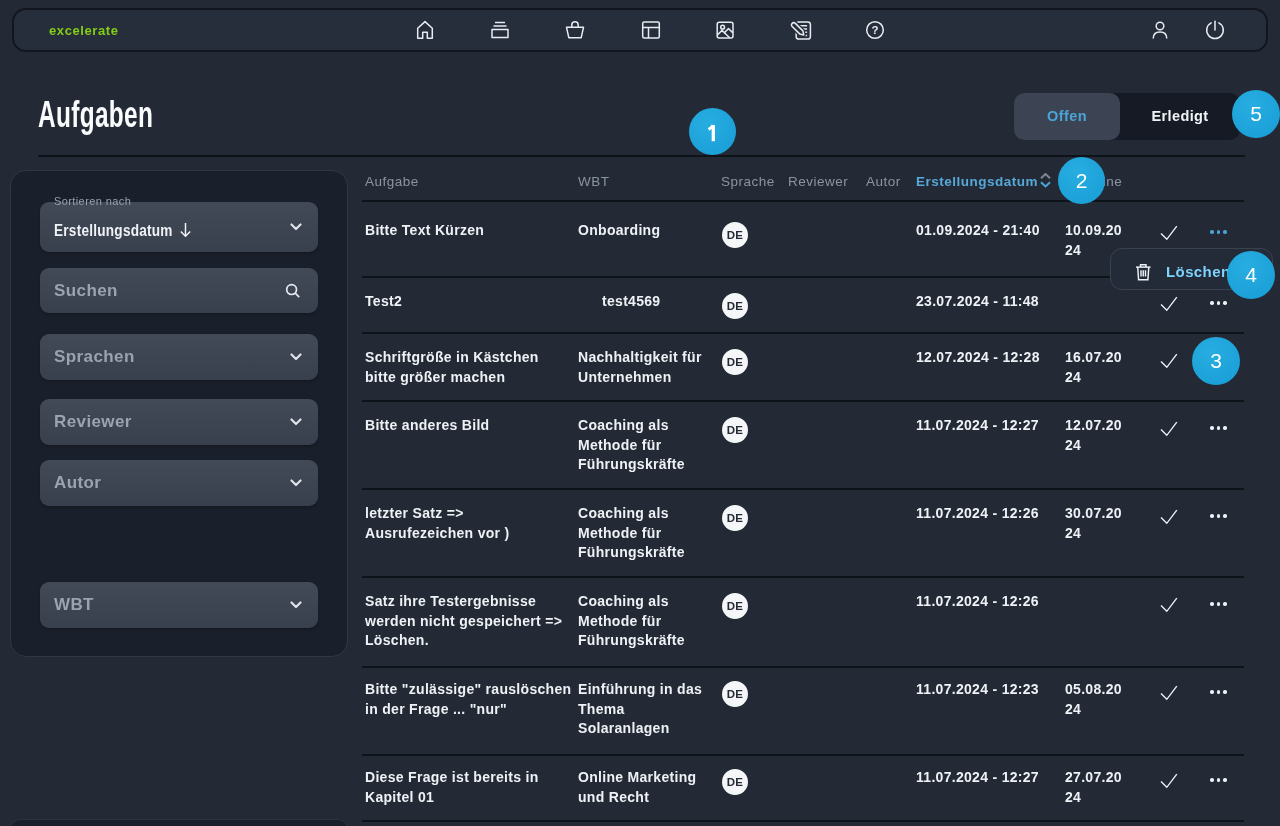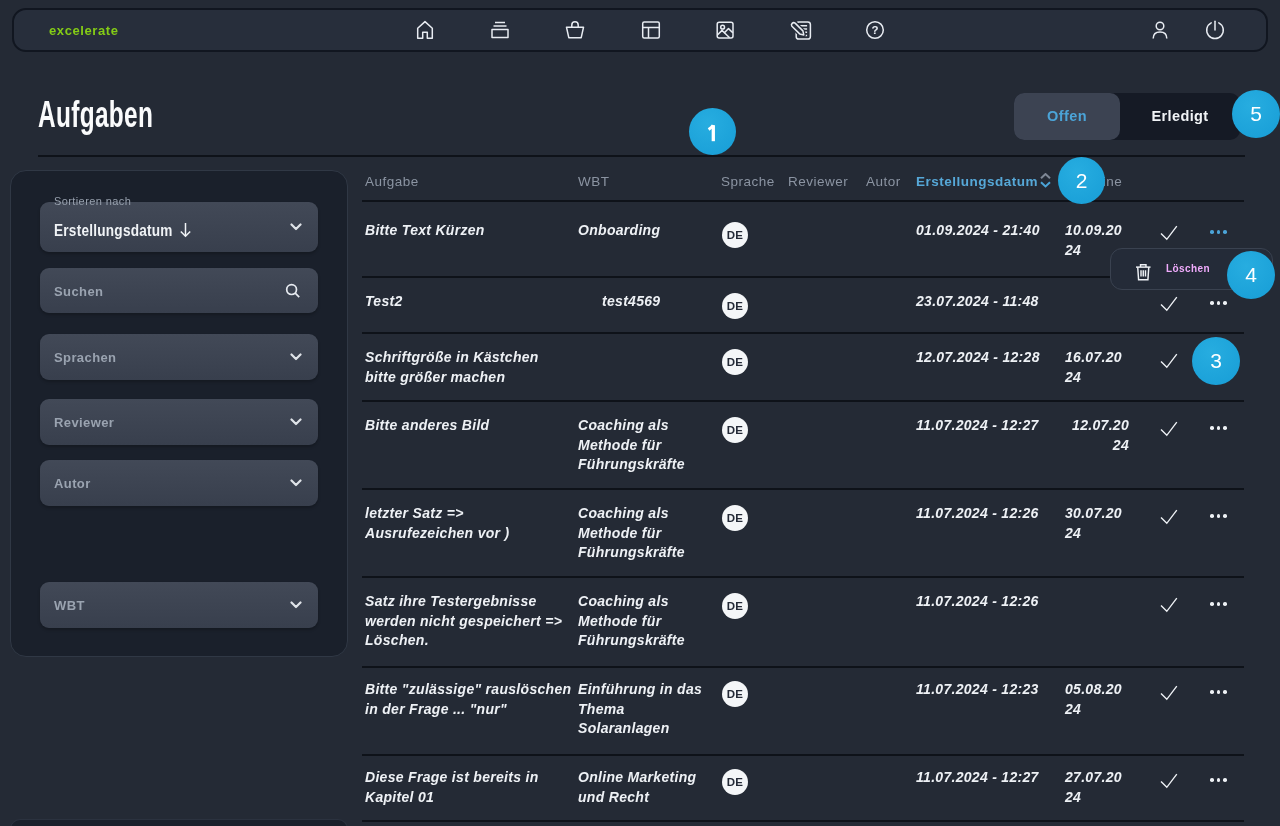--- a/index.html
+++ b/index.html
@@ -14,30 +14,30 @@
   
   #title { left:38px; top:94px; font-size:37px; font-weight:bold; color:#fafbfc; letter-spacing:0.5px; transform:scaleX(0.66); transform-origin:left top; }
   #titleline { left:38px; top:155px; width:1207px; height:2px; background:#0e1219; }
   
   #toggle { left:1014px; top:93px; width:226px; height:47px; background:#151a25; border-radius:10px; }
   #tab-offen { left:1014px; top:93px; width:106px; height:47px; background:#3c4352; border-radius:10px; color:#4ba4d8; font-size:14.5px; font-weight:bold; line-height:47px; text-align:center; letter-spacing:0.4px; }
   #tab-erledigt { left:1120px; top:93px; width:120px; height:47px; color:#f0f3f6; font-size:14.5px; font-weight:bold; line-height:47px; text-align:center; letter-spacing:0.4px; }
   
   #panel { left:10px; top:170px; width:338px; height:487px; background:#1a202b; border:1px solid #303845; border-radius:16px; }
   .box { left:40px; width:278px; background:linear-gradient(#424957,#383f4d); box-shadow:0 2px 3px rgba(0,0,0,0.22); border-radius:9px; }
-  .box .ph { position:absolute; left:14px; top:50%; transform:translateY(-50%); color:#9aa3b0; font-size:13px; font-weight:bold; letter-spacing:0.4px; }
+  .box .ph { position:absolute; left:14px; top:50%; transform:translateY(-50%); color:#9aa3b0; font-size:17px; font-weight:bold; letter-spacing:0.4px; }
   .chev { position:absolute; right:16px; top:50%; transform:translateY(-50%); }
   #sortbox { top:202px; height:50px; }
   #sortlabel { left:54px; top:195px; font-size:11px; color:#98a1ae; letter-spacing:0.4px; }
   #sortval { left:54px; top:221px; font-size:17px; font-weight:bold; color:#f0f3f6; letter-spacing:0.3px; transform:scaleX(0.8); transform-origin:left top; }
   #searchbox { top:268px; height:45px; }
   
   .sep { left:362px; width:882px; height:2px; background:#0e1219; }
   .th { top:174px; color:#8b94a2; font-size:13.5px; letter-spacing:0.5px; }
-  .cell { color:#eef1f5; font-size:14px; font-weight:bold; letter-spacing:0.3px; line-height:19.6px; white-space:nowrap;font-style:italic; }
+  .cell { color:#eef1f5; font-size:14px; font-weight:bold; letter-spacing:0.3px; line-height:19.6px; white-space:nowrap; }
   .de { width:26px; height:26px; border-radius:50%; background:#f4f6f8; color:#232936; font-size:11.5px; font-weight:bold; text-align:center; line-height:26px; letter-spacing:0.3px; }
   .dots { display:flex; gap:3px; }
   .dots i { width:3.5px; height:3.5px; border-radius:50%; background:#eef1f5; display:block; }
   .dots.blue i { background:#4ba4d8; }
   .badge { border-radius:50%; background:radial-gradient(circle at 40% 32%, #27ade0, #179dd6); color:#fff; text-align:center; }
   
   #popup { left:1110px; top:248px; width:163px; height:42px; background:#242b38; border:1px solid #3a4250; border-radius:12px; }
 </style>
 </head>
 <body>
@@ -188,29 +188,30 @@
   <div class="abs de" style="left:722px; top:222px;">DE</div>
   <div class="abs cell" style="left:916px; top:221px;">01.09.2024 - 21:40</div>
   <div class="abs cell" style="left:1065px; top:221px; width:64px;">10.09.20<br>24</div>
 
   <div class="abs cell" style="left:365px; top:292px; width:210px;">Test2</div>
   <div class="abs cell" style="left:578px; top:292px; width:140px;margin-left:24px;">test4569</div>
   <div class="abs de" style="left:722px; top:293px;">DE</div>
   <div class="abs cell" style="left:916px; top:292px;">23.07.2024 - 11:48</div>
 
   <div class="abs cell" style="left:365px; top:348px; width:210px;">Schriftgröße in Kästchen<br>bitte größer machen</div>
+  <div class="abs cell" style="left:578px; top:348px; width:140px;">Nachhaltigkeit für<br>Unternehmen</div>
   <div class="abs de" style="left:722px; top:349px;">DE</div>
   <div class="abs cell" style="left:916px; top:348px;">12.07.2024 - 12:28</div>
   <div class="abs cell" style="left:1065px; top:348px; width:64px;">16.07.20<br>24</div>
 
   <div class="abs cell" style="left:365px; top:416px; width:210px;">Bitte anderes Bild</div>
   <div class="abs cell" style="left:578px; top:416px; width:140px;">Coaching als<br>Methode für<br>Führungskräfte</div>
   <div class="abs de" style="left:722px; top:417px;">DE</div>
   <div class="abs cell" style="left:916px; top:416px;">11.07.2024 - 12:27</div>
-  <div class="abs cell" style="left:1065px; top:416px; width:64px;text-align:right;">12.07.20<br>24</div>
+  <div class="abs cell" style="left:1065px; top:416px; width:64px;">12.07.20<br>24</div>
 
   <div class="abs cell" style="left:365px; top:504px; width:210px;">letzter Satz =&gt;<br>Ausrufezeichen vor )</div>
   <div class="abs cell" style="left:578px; top:504px; width:140px;">Coaching als<br>Methode für<br>Führungskräfte</div>
   <div class="abs de" style="left:722px; top:505px;">DE</div>
   <div class="abs cell" style="left:916px; top:504px;">11.07.2024 - 12:26</div>
   <div class="abs cell" style="left:1065px; top:504px; width:64px;">30.07.20<br>24</div>
 
   <div class="abs cell" style="left:365px; top:592px; width:210px;">Satz ihre Testergebnisse<br>werden nicht gespeichert =&gt;<br>Löschen.</div>
   <div class="abs cell" style="left:578px; top:592px; width:140px;">Coaching als<br>Methode für<br>Führungskräfte</div>
   <div class="abs de" style="left:722px; top:593px;">DE</div>
@@ -291,21 +292,21 @@
 
   <div id="popup" class="abs"></div>
   <svg class="abs" style="left:1135px; top:262px;" width="16.5" height="20.5" viewBox="0 0 17 19">
       <g fill="none" stroke="#eef1f5" stroke-width="1.5">
         <path d="M1 4.2 H16"></path>
         <path d="M5.7 4.2 V1.8 H11.3 V4.2"></path>
         <path d="M2.8 4.2 L3.7 17.2 H13.3 L14.2 4.2"></path>
         <path d="M6.2 7.5 V14 M8.5 7.5 V14 M10.8 7.5 V14"></path>
       </g>
     </svg>
-  <div class="abs" style="left:1166px; top:263px; font-size:10px; font-weight:bold; color:#f0abfc; letter-spacing:0.4px;">Löschen</div>
+  <div class="abs" style="left:1166px; top:263px; font-size:15px; font-weight:bold; color:#7dd3fc; letter-spacing:0.4px;">Löschen</div>
 
   <div class="abs badge" style="left:689px; top:108px; width:47px; height:47px;"><svg width="47" height="47" viewBox="0 0 47 47">
         <g stroke="#fff" fill="none">
           <path d="M24.3 17.2 V33.2" stroke-width="3.3"></path>
           <path d="M19.6 21.6 C21.8 20.2 23.3 19 24.2 17.2" stroke-width="3"></path>
         </g>
       </svg></div>
   <div class="abs badge" style="left:1058px; top:157px; width:47px; height:47px; font-size:21px; line-height:47px;">2</div>
   <div class="abs badge" style="left:1192px; top:337px; width:48px; height:48px; font-size:21px; line-height:48px;">3</div>
   <div class="abs badge" style="left:1227px; top:251px; width:48px; height:48px; font-size:21px; line-height:48px;">4</div>

